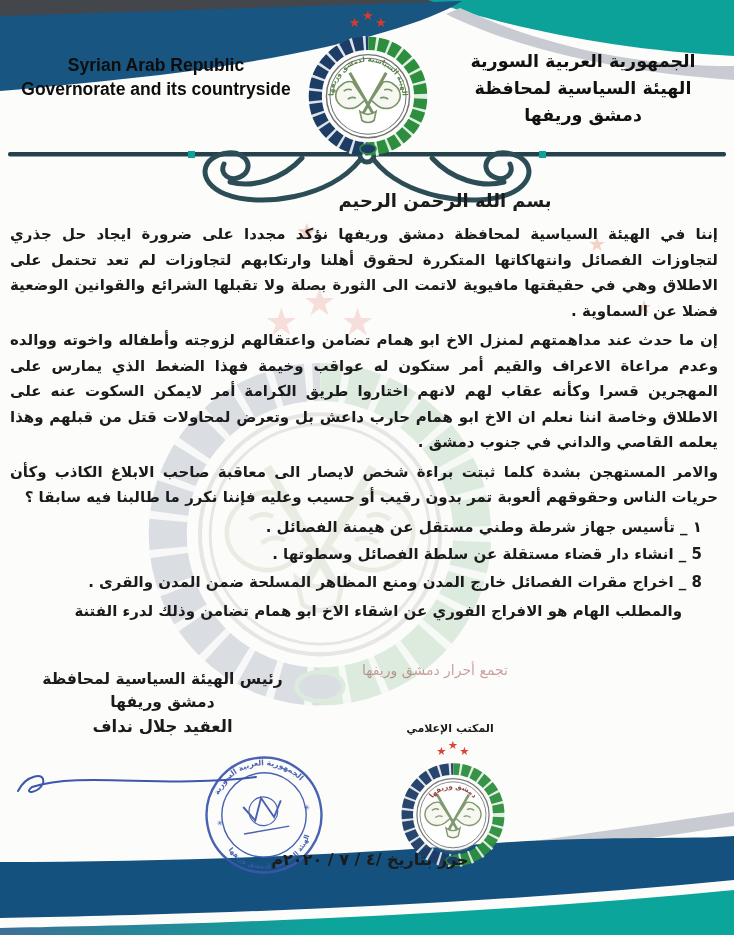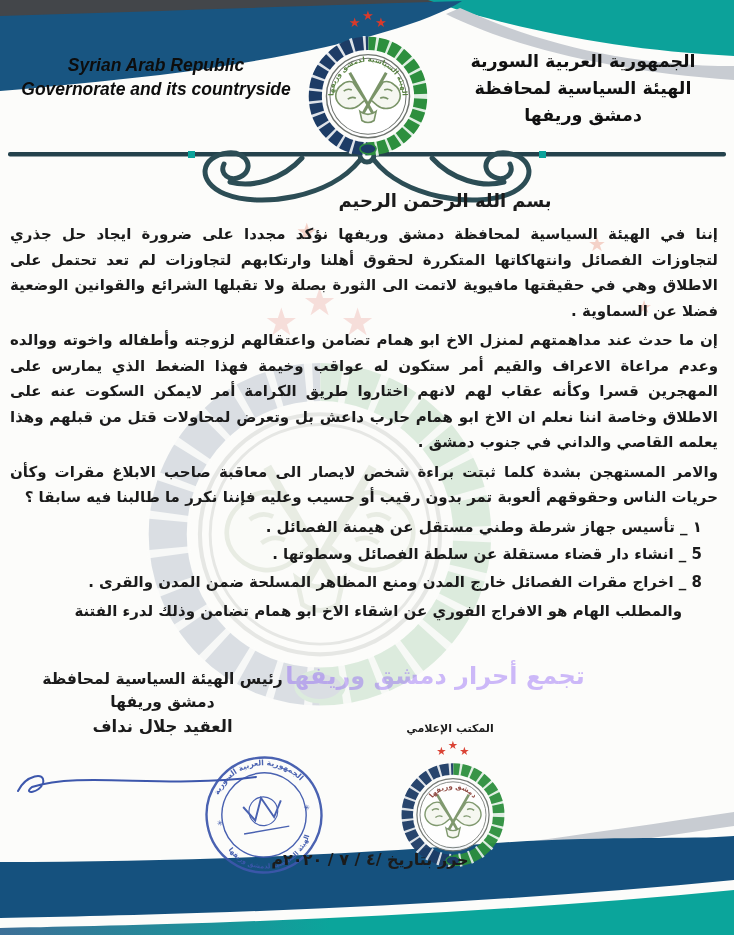--- a/index.html
+++ b/index.html
@@ -5,38 +5,38 @@
   html,body{margin:0;padding:0;background:#9aa0a6;}
   .page{position:relative;width:734px;height:935px;margin:0 auto;background:#fcfcfa;overflow:hidden;
         font-family:"DejaVu Sans","Liberation Sans",sans-serif;color:#1b1b1b;}
   svg{display:block;}
   .abs{position:absolute;}
   .rtl{direction:rtl;}
   
   .top-banner{top:0;left:0;width:734px;height:150px;z-index:1;}
   .hdr-en{top:54px;left:6px;width:300px;text-align:center;z-index:3;
           font-family:"Liberation Sans","DejaVu Sans",sans-serif;font-weight:bold;
-          font-size:17.5px;line-height:1.35;color:#0d0d0d;font-style:italic;}
+          font-size:17.5px;line-height:1.35;color:#0d0d0d;}
   .hdr-ar{top:48px;left:440px;width:286px;text-align:center;z-index:3;
           font-weight:bold;font-size:17.5px;line-height:1.55;color:#111;}
   .emblem-header{top:10px;left:295px;width:146px;height:152px;z-index:3;}
   
   .divider{top:146px;left:0;width:734px;height:74px;z-index:2;}
   .bismillah{top:190px;left:0;width:734px;text-align:center;z-index:3;
              font-weight:bold;font-size:18px;transform:translateX(78px);}
   
   .body-text{top:222px;left:10px;right:16px;height:462px;overflow:hidden;z-index:3;
              font-weight:bold;font-size:15px;line-height:1.7;text-align:justify;}
   .body-text p{margin:0 0 4px 0;}
   .body-text .li{margin:2px 16px;}
   .closing{padding-right:36px;margin-top:4px;}
   
   .wm-emblem{top:285px;left:115px;width:410px;height:440px;opacity:.15;z-index:1;}
   .wm-text{top:662px;left:285px;width:300px;text-align:center;z-index:1;
-           font-weight:bold;font-size:24px;color:#8b5cf6;opacity:.42;}
+           font-weight:normal;font-size:14px;color:#7f1d1d;opacity:.42;}
   .wm-star{z-index:1;color:#eeb0a0;opacity:.55;font-size:24px;}
   
   .sig-left{top:668px;left:15px;width:295px;text-align:center;z-index:4;
             font-weight:bold;font-size:15.5px;line-height:1.5;}
   .sig-left .name{font-size:16.5px;}
   .media-office{top:722px;left:330px;width:240px;text-align:center;z-index:4;
                 font-weight:bold;font-size:11px;}
   .stamp-left{top:748px;left:185px;width:158px;height:134px;z-index:5;
               transform:rotate(-10deg);opacity:.93;}
   .signature-line{top:763px;left:12px;width:250px;height:42px;z-index:6;}
@@ -120,21 +120,21 @@
     <use href="#emb"></use>
   </svg>
   <div class="abs wm-text rtl">تجمع أحرار دمشق وريفها</div>
   <span class="abs wm-star" style="top:218px;left:296px">★</span>
   <span class="abs wm-star" style="top:232px;left:588px;font-size:20px">★</span>
   <span class="abs wm-star" style="top:296px;left:636px;font-size:18px">★</span>
 
   <div class="abs body-text rtl">
     <p>إننا في الهيئة السياسية لمحافظة دمشق وريفها نؤكد مجددا على ضرورة ايجاد حل جذري لتجاوزات الفصائل وانتهاكاتها المتكررة لحقوق أهلنا وارتكابهم لتجاوزات لم تعد تحتمل على الاطلاق وهي في حقيقتها مافيوية لاتمت الى الثورة بصلة ولا تقبلها الشرائع والقوانين الوضعية فضلا عن السماوية .</p>
     <p>إن ما حدث عند مداهمتهم لمنزل الاخ ابو همام تضامن واعتقالهم لزوجته وأطفاله واخوته ووالده وعدم مراعاة الاعراف والقيم أمر ستكون له عواقب وخيمة فهذا الضغط الذي يمارس على المهجرين قسرا وكأنه عقاب لهم لانهم اختاروا طريق الكرامة أمر لايمكن السكوت عنه على الاطلاق وخاصة اننا نعلم ان الاخ ابو همام حارب داعش بل وتعرض لمحاولات قتل من قبلهم وهذا يعلمه القاصي والداني في جنوب دمشق .</p>
-    <p>والامر المستهجن بشدة كلما ثبتت براءة شخص لايصار الى معاقبة صاحب الابلاغ مقرات وكأن حريات الناس وحقوقهم ألعوبة تمر بدون رقيب أو حسيب وعليه فإننا نكرر ما طالبنا فيه سابقا ؟</p>
+    <p>والامر المستهجن بشدة كلما ثبتت براءة شخص لايصار الى معاقبة صاحب الابلاغ الكاذب وكأن حريات الناس وحقوقهم ألعوبة تمر بدون رقيب أو حسيب وعليه فإننا نكرر ما طالبنا فيه سابقا ؟</p>
     <div class="li">١ _ تأسيس جهاز شرطة وطني مستقل عن هيمنة الفصائل .</div>
     <div class="li">5 _ انشاء دار قضاء مستقلة عن سلطة الفصائل وسطوتها .</div>
     <div class="li">8 _ اخراج مقرات الفصائل خارج المدن ومنع المظاهر المسلحة ضمن المدن والقرى .</div>
     <div class="closing">والمطلب الهام هو الافراج الفوري عن اشقاء الاخ ابو همام تضامن وذلك لدرء الفتنة</div>
 
   </div>
 
   <div class="abs sig-left rtl">
     <div>رئيس الهيئة السياسية لمحافظة</div>
     <div>دمشق وريفها</div>

